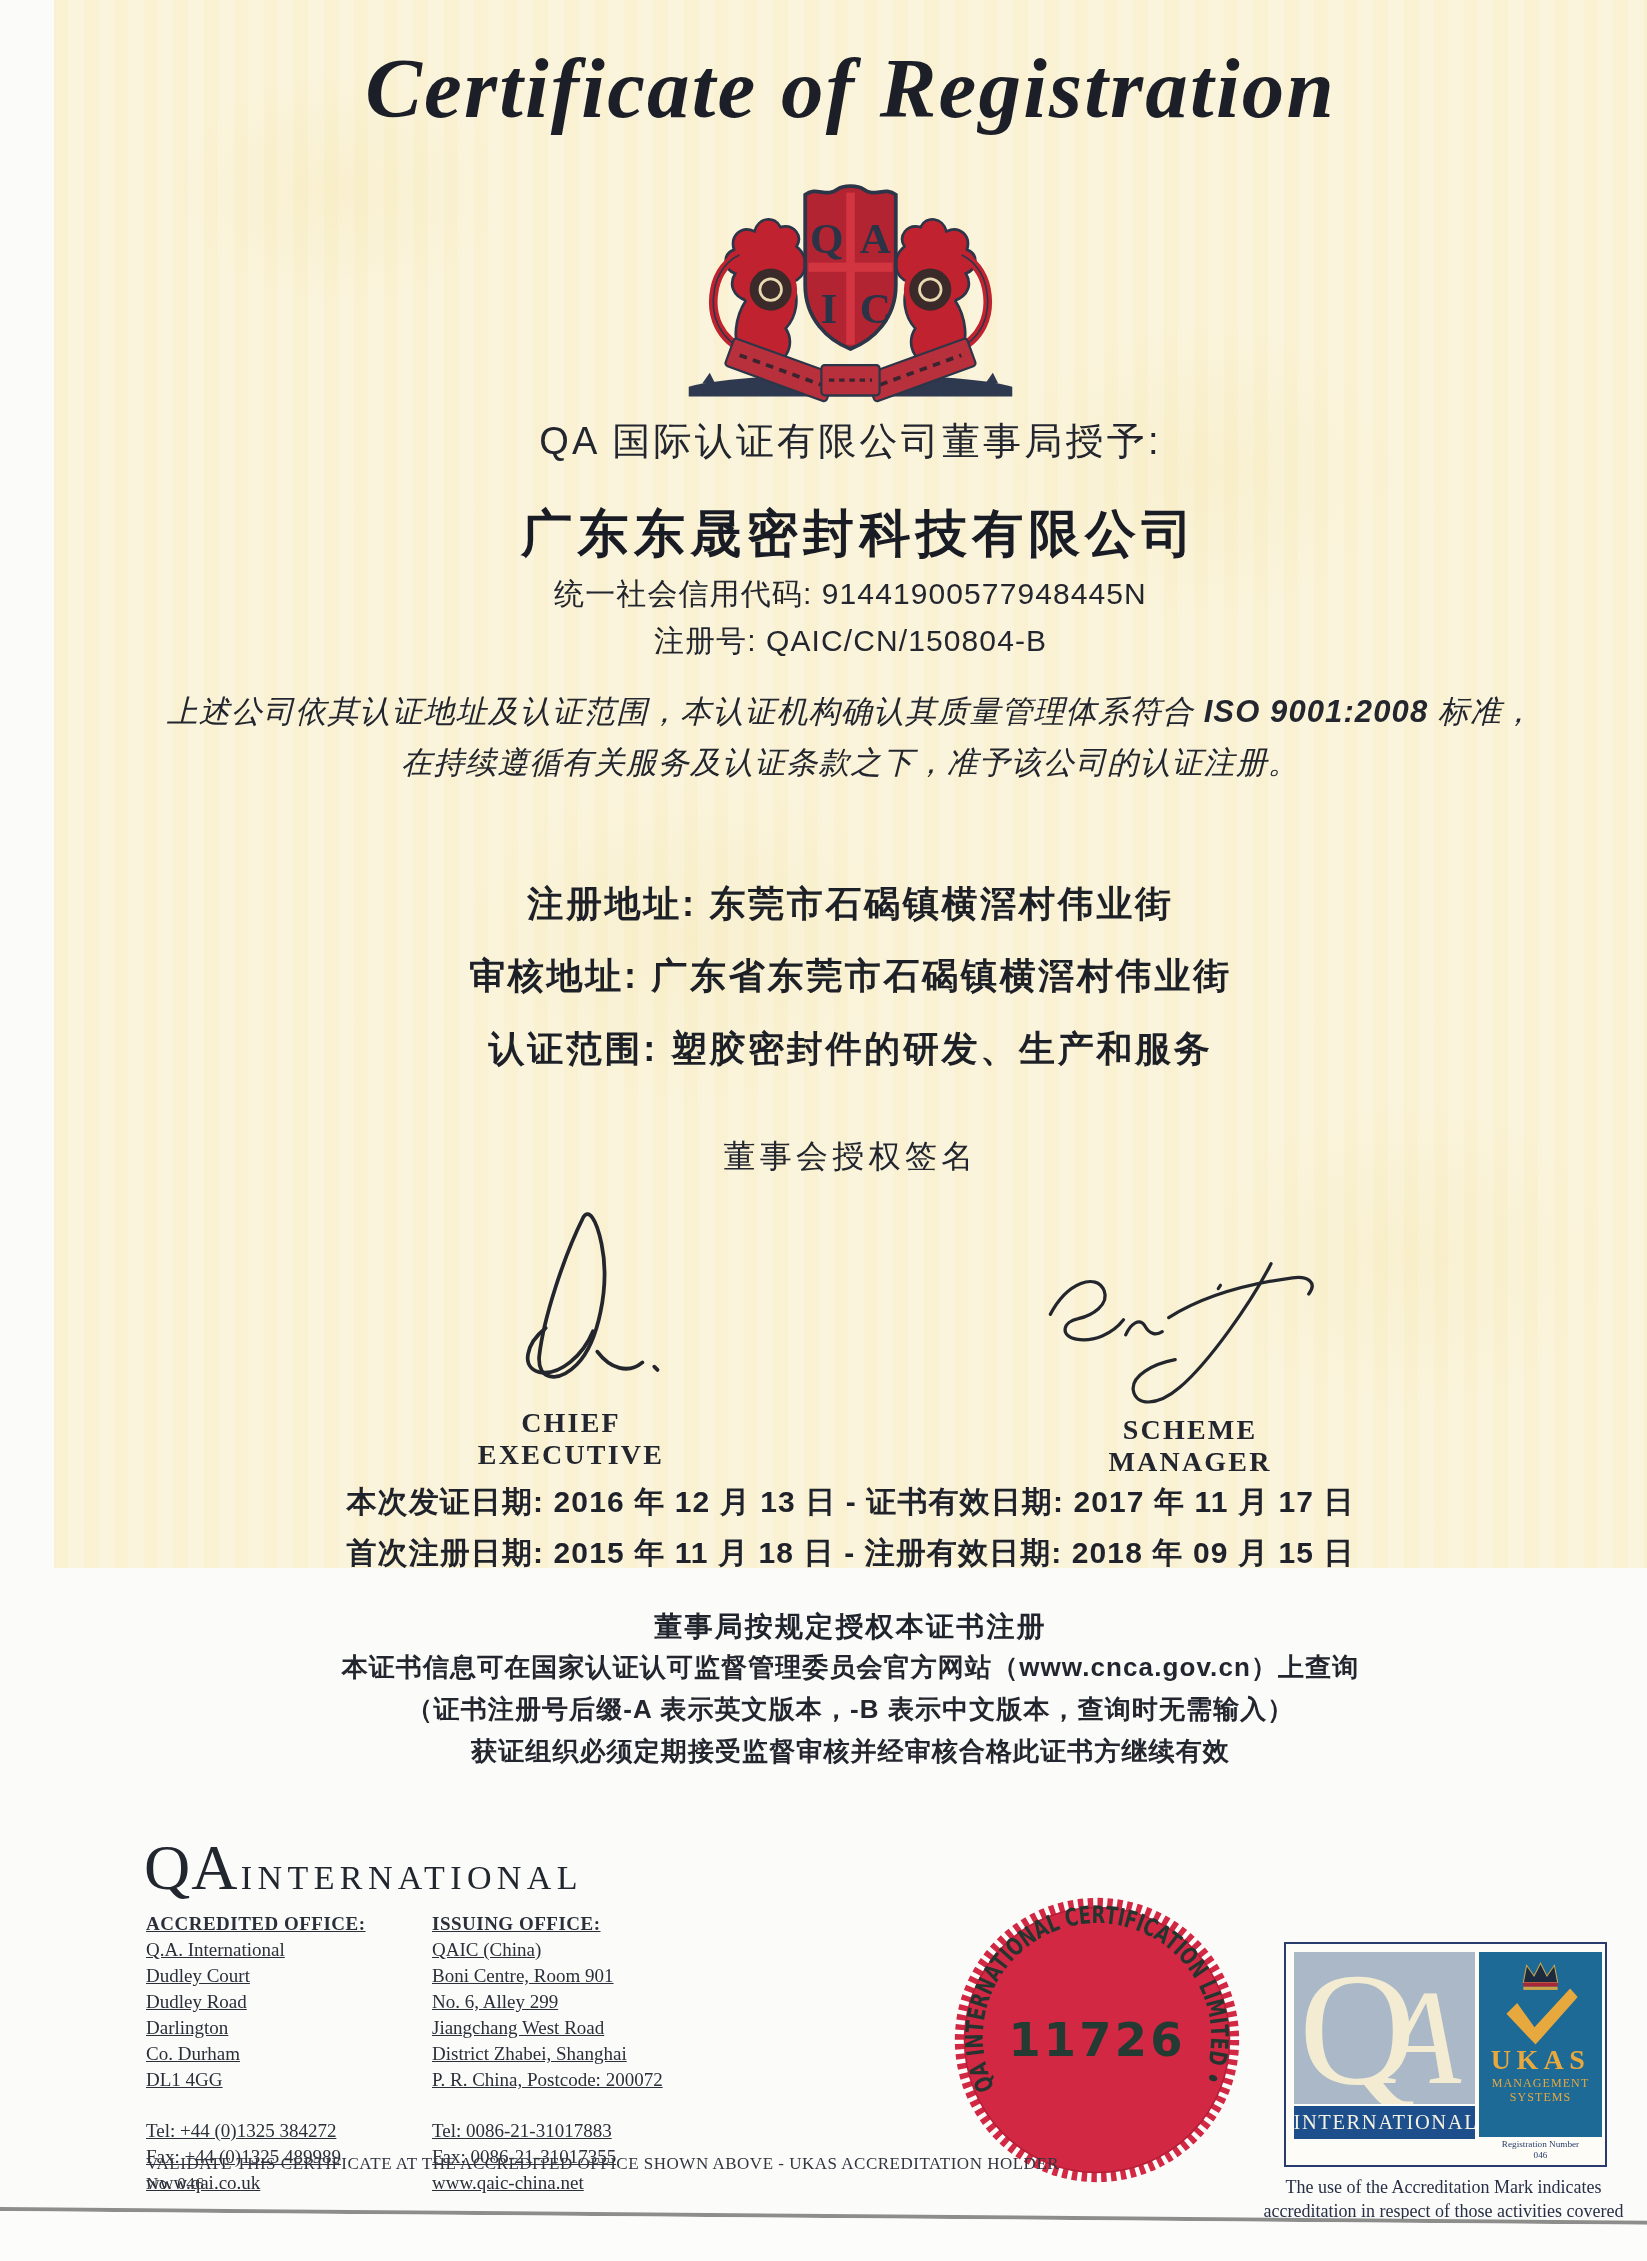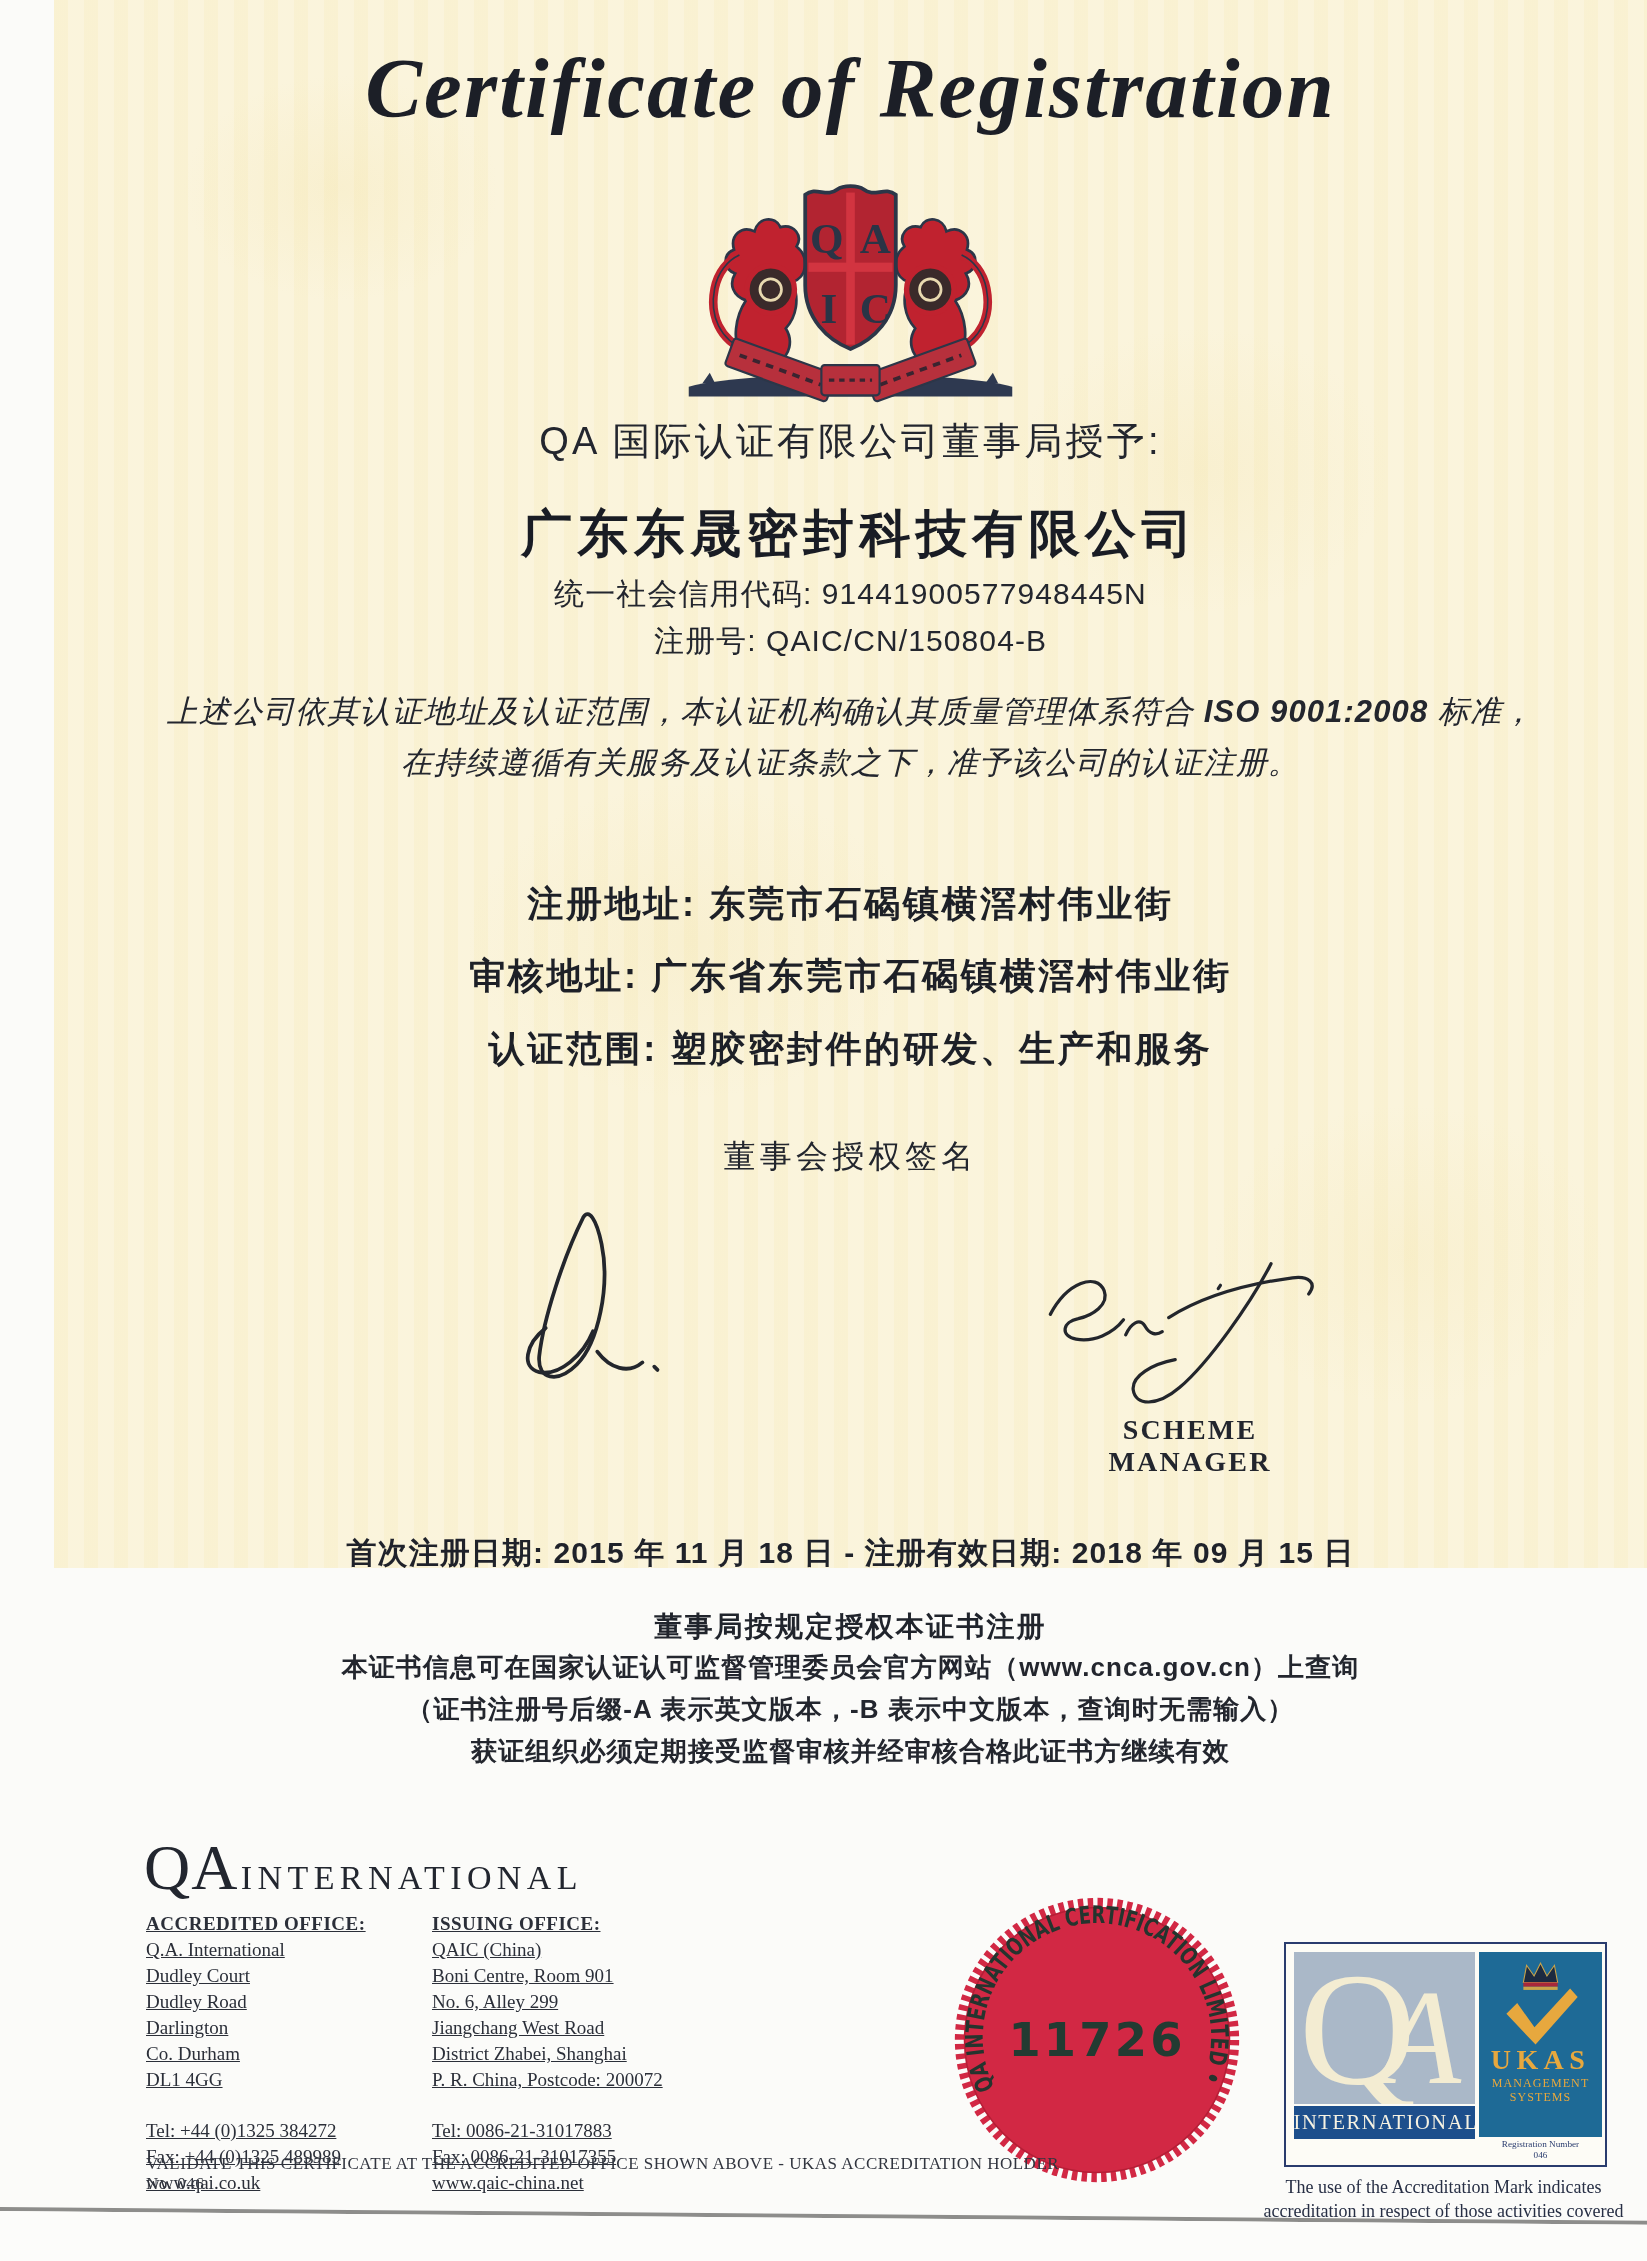--- a/index.html
+++ b/index.html
@@ -159,22 +159,27 @@
       <g fill="none" stroke="#23262c" stroke-width="6" stroke-linecap="round">
         <path d="M60,190 C92,130 146,112 160,146 C170,172 138,192 112,198 C82,204 78,230 108,236 C140,242 176,226 196,200"></path>
         <path d="M200,228 C210,206 226,196 236,212 C244,226 256,230 268,222"></path>
         <path d="M470,96 C432,170 354,280 300,326 C258,362 218,360 214,330 C211,304 250,282 292,274"></path>
         <path d="M280,196 C340,158 420,134 510,122 C540,118 556,132 540,152"></path>
         <path d="M372,142 l4,-6"></path>
       </g>
     </svg>
   </div>
 
+  <div class="abs signtitle" style="left:377px;top:1407px;width:280px;text-align:center">CHIEF EXECUTIVE</div>
   <div class="abs signtitle" style="left:996px;top:1414px;width:280px;text-align:center">SCHEME MANAGER</div>
 
+  <div class="abs ctr dateline cjk" style="top:1482px">
+    <span>本次发证日期:</span> <span>2016 年 12 月 13 日</span> <span>-</span>
+    <span>证书有效日期:</span> <span>2017 年 11 月 17 日</span>
+  </div>
   <div class="abs ctr dateline cjk" style="top:1533px">
     <span>首次注册日期:</span> <span>2015 年 11 月 18 日</span> <span>-</span>
     <span>注册有效日期:</span> <span>2018 年 09 月 15 日</span>
   </div>
 
   <div class="abs ctr note0 cjk" style="top:1608px">董事局按规定授权本证书注册</div>
   <div class="abs ctr note cjk" style="top:1650px">本证书信息可在国家认证认可监督管理委员会官方网站（www.cnca.gov.cn）上查询</div>
   <div class="abs ctr note cjk" style="top:1692px">（证书注册号后缀-A 表示英文版本，-B 表示中文版本，查询时无需输入）</div>
   <div class="abs ctr note cjk" style="top:1734px">获证组织必须定期接受监督审核并经审核合格此证书方继续有效</div>
 

